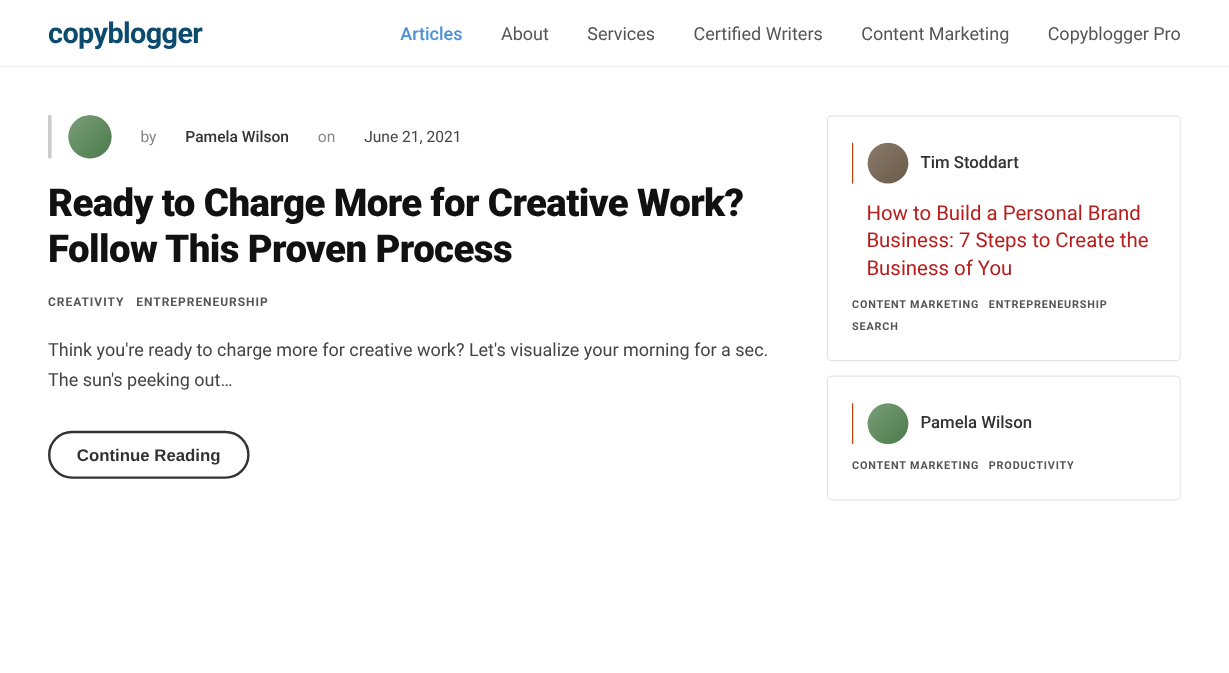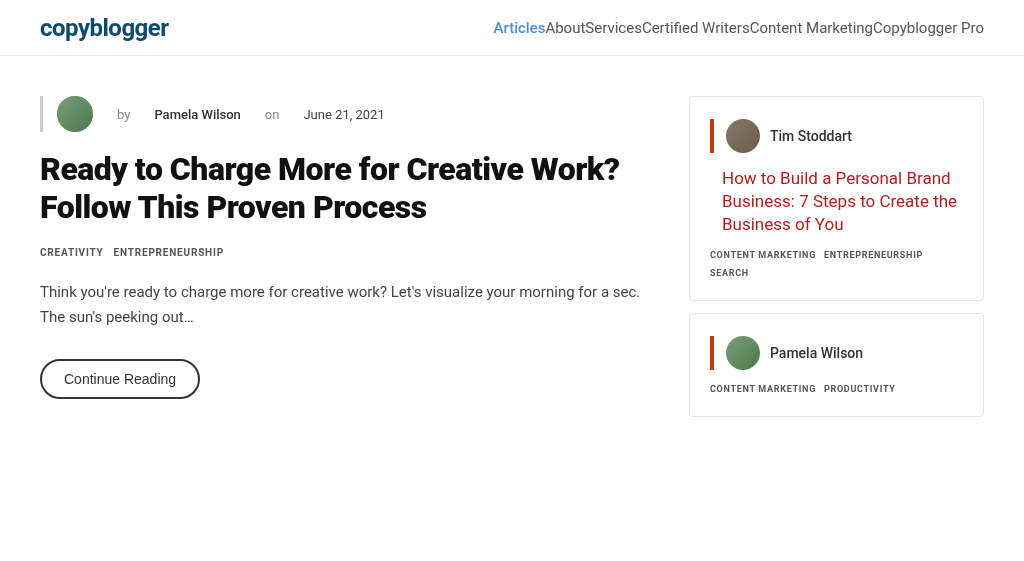--- a/index.html
+++ b/index.html
@@ -17,20 +17,21 @@
     .logo {
       font-size: 24px;
       font-weight: 700;
       color: #0c4a6e;
       margin-right: auto;
       letter-spacing: -0.5px;
     }
     .nav {
       display: flex;
       align-items: center;
+      gap: 32px;
     }
     .nav a {
       text-decoration: none;
       font-size: 15px;
       color: #555;
       cursor: pointer;
     }
     .nav a.active {
       color: #4a90d9;
       font-weight: 500;
@@ -117,21 +118,21 @@
 
     .continue-btn {
       display: inline-block;
       padding: 10px 22px;
       border: 2px solid #333;
       border-radius: 25px;
       font-size: 14px;
       color: #333;
       background: #fff;
       cursor: pointer;
-      font-weight: 400;
+      font-weight: 700;
     }
 
     
     .sidebar {
       width: 295px;
       flex-shrink: 0;
       display: flex;
       flex-direction: column;
       gap: 12px;
     }
@@ -156,21 +157,21 @@
     }
     .sidebar-author-name {
       font-size: 14px;
       color: #333;
       font-weight: 500;
     }
     .sidebar-card-meta-wrap {
       display: flex;
       align-items: center;
       gap: 0;
-      border-left: 4px solid #c2410c;
+      border-left: 1px solid #c2410c;
       padding-left: 12px;
       margin-bottom: 14px;
     }
 
     .sidebar-title {
       font-size: 17px;
       font-weight: 400;
       line-height: 1.35;
       color: #b91c1c;
       margin-bottom: 14px;

